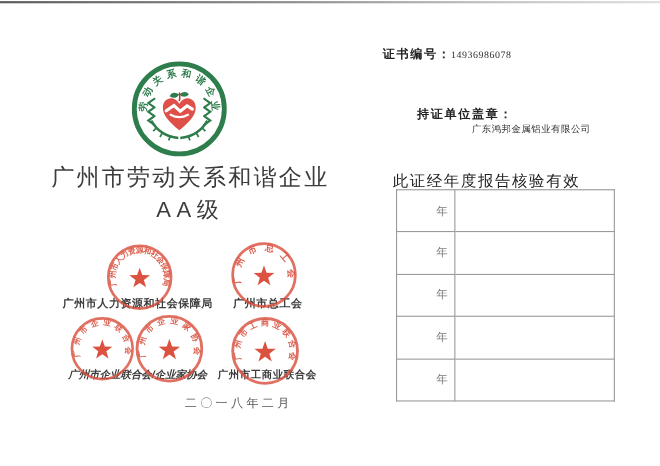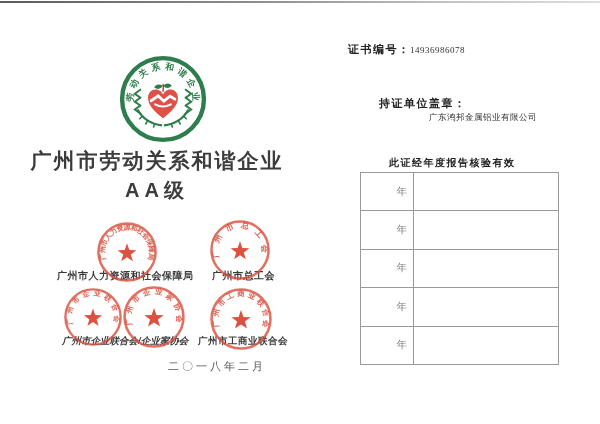--- a/index.html
+++ b/index.html
@@ -21,22 +21,22 @@
   
   .logo{position:absolute;left:119px;top:55px;width:88px;height:88px;}
   .logo-ring{fill:#fff;stroke:var(--logo-green);stroke-width:5;}
   .logo-arc-text{font-size:10px;font-weight:bold;fill:var(--logo-green);
     letter-spacing:1px;font-family:"Liberation Sans",sans-serif;}
   .logo-green-line{stroke:var(--logo-green);fill:none;}
   .logo-green-fill{fill:var(--logo-green);stroke:none;}
   .heart{fill:#df5148;}
   .hand-line{stroke:#fff;fill:none;stroke-linecap:round;}
 
-  .title{position:absolute;left:4px;top:147px;width:306px;text-align:center;
-    color:var(--ink);font-weight:bold;}
+  .title{position:absolute;left:20px;top:147px;width:306px;text-align:center;
+    color:var(--ink);font-weight:normal;}
   .title-line1{font-size:21px;letter-spacing:2px;}
   .title-line2{font-size:20px;letter-spacing:5px;margin-top:2px;}
 
   .caption{position:absolute;white-space:nowrap;color:#3a3a3a;font-weight:600;}
   .caption-1{left:57px;top:269px;font-size:10px;letter-spacing:.5px;}
   .caption-2{left:212px;top:269px;font-size:10px;letter-spacing:.5px;}
   .caption-3{left:62px;top:335px;font-size:9.5px;font-style:italic;}
   .caption-4{left:198px;top:335px;font-size:9.5px;letter-spacing:.5px;}
 
   .seal{position:absolute;opacity:.92;}
@@ -55,22 +55,22 @@
 
   
   .r-label{position:absolute;color:#222;font-weight:bold;font-size:11px;
     letter-spacing:1.5px;white-space:nowrap;}
   .cert-label{left:348px;top:42px;}
   .holder-label{left:348px;top:96px;margin-left:31px;}
   .r-value{position:absolute;color:#2f2f2f;white-space:nowrap;
     font-family:"Liberation Serif","DejaVu Serif",serif;}
   .cert-value{left:410px;top:45px;font-size:9px;letter-spacing:.5px;}
   .holder-value{left:429px;top:112px;font-size:8.5px;letter-spacing:.5px;}
-  .table-title{position:absolute;left:357px;top:156px;font-size:10px;
-    font-weight:bold;letter-spacing:1.5px;color:#222;white-space:nowrap;margin-left:32px;}
+  .table-title{position:absolute;left:357px;top:156px;font-size:14px;
+    font-weight:normal;letter-spacing:1.5px;color:#222;white-space:nowrap;}
 
   table.verify{position:absolute;left:360px;top:172px;width:198px;
     border-collapse:collapse;table-layout:fixed;}
   table.verify td{border:1px solid #9a9a9a;height:38.4px;
     vertical-align:middle;background:#fff;}
   td.year-cell{width:53px;text-align:right;padding-right:6px;
     color:#7d7d7d;font-size:10.5px;}
   td.blank-cell{width:145px;}
 </style>
 </head>

